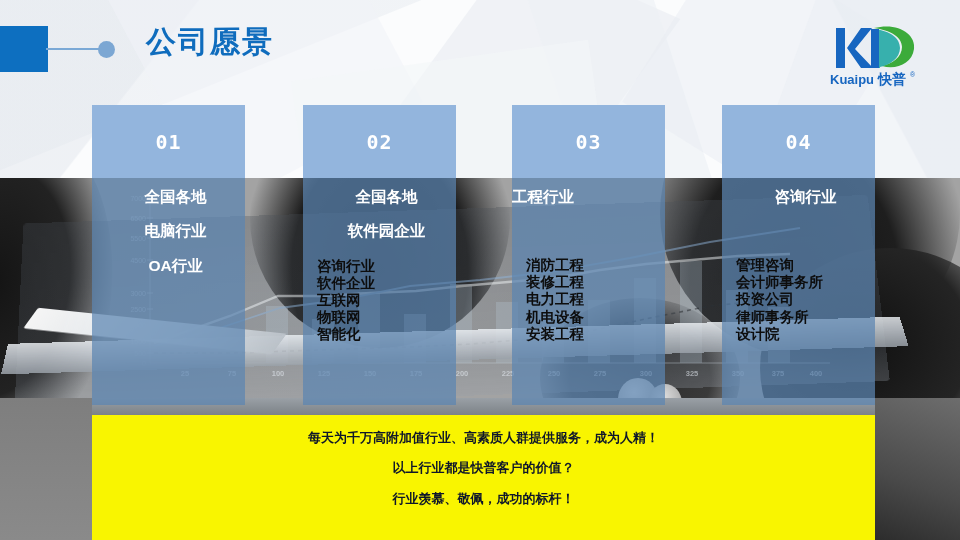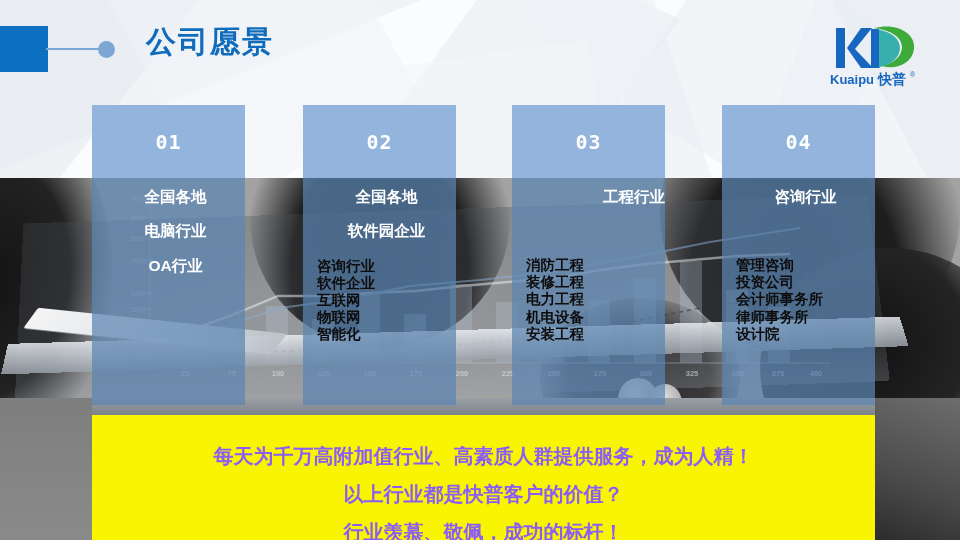--- a/index.html
+++ b/index.html
@@ -154,40 +154,39 @@
   }
   .col.c1 { left: 92px; top: 105px; }
   .col.c2 { left: 303px; top: 105px; }
   .col.c3 { left: 512px; top: 105px; }
   .col.c4 { left: 722px; top: 105px; }
 
   .lead {
     color: #ffffff; font-weight: bold; font-size: 15.5px;
     line-height: 1.05; padding-left: 14px; text-align: center;
   }
-  .lead.ctr { text-align: right; padding-left: 0; }
+  .lead.ctr { text-align: left; padding-left: 0; }
   .lead-row { margin-bottom: 18px; white-space: nowrap; }
 
   .sub {
     color: #0d0d0d; font-weight: bold; font-size: 14.5px;
     line-height: 1.18; padding-left: 14px;
   }
   .sub div { white-space: nowrap; }
 
   
   .banner {
     position: absolute; left: 92px; top: 415px; width: 783px; height: 125px;
     background: #f9f500;
     padding-top: 16px;
   }
   .banner p {
-    text-align: center; color: #8b5cf6; font-weight: bold;
-    font-size: 20px; line-height: 1.1; margin-bottom: 16px;
+    text-align: center; color: #0f172a; font-weight: bold;
+    font-size: 13px; line-height: 1.1; margin-bottom: 16px;
     white-space: nowrap;
-    margin-top: 14px;
   }
   .banner p:last-child { margin-bottom: 0; }
 
   
   .bottom-left-grey {
     position: absolute; left: 0; top: 398px; width: 92px; height: 142px;
     background: linear-gradient(180deg,#7e7e7e 0%, #8a8a8a 100%);
   }
   .bottom-right-grey {
     position: absolute; left: 875px; top: 398px; width: 85px; height: 142px;
@@ -376,22 +375,22 @@
   <div class="col c4">
     <div class="cap">
       <span class="num">04</span>
     </div>
     <div class="body">
       <div class="lead">
         <div class="lead-row" style="margin-bottom:52px">咨询行业</div>
       </div>
       <div class="sub">
         <div>管理咨询</div>
+        <div>会计师事务所</div>
         <div>投资公司</div>
-        <div>会计师事务所</div>
         <div>律师事务所</div>
         <div>设计院</div>
       </div>
     </div>
   </div>
 
   <div class="banner">
     <p>每天为千万高附加值行业、高素质人群提供服务，成为人精！</p>
     <p>以上行业都是快普客户的价值？</p>
     <p>行业羡慕、敬佩，成功的标杆！</p>

